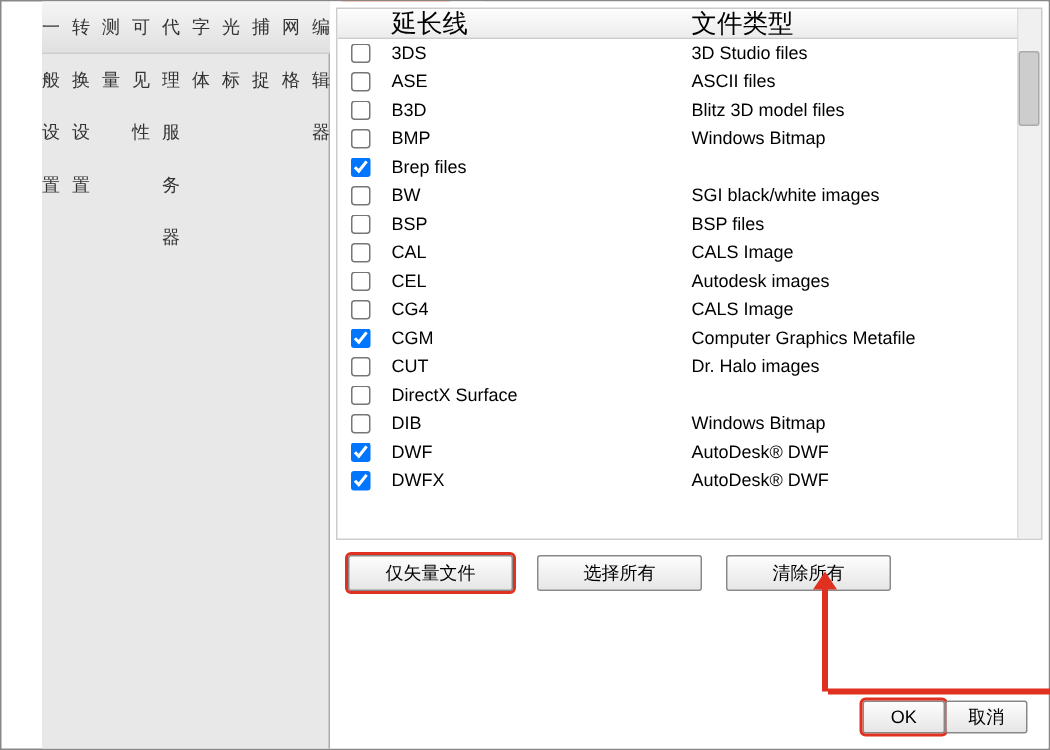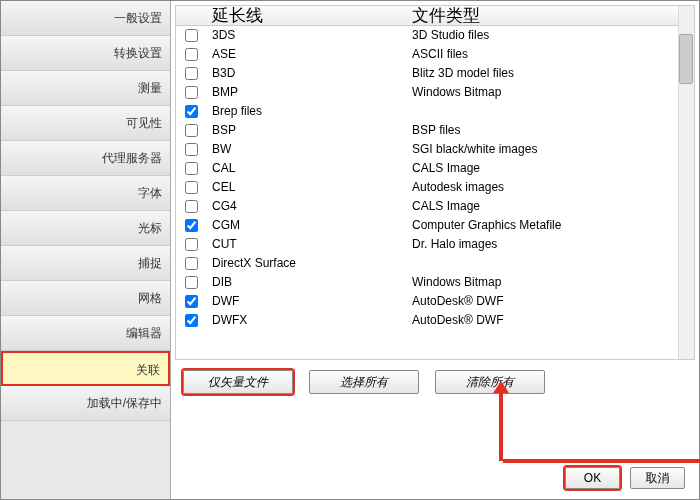--- a/index.html
+++ b/index.html
@@ -1,38 +1,38 @@
 <!DOCTYPE html>
 <html><head>
 <meta charset="utf-8">
 <style>
 * { box-sizing: border-box; margin: 0; padding: 0; }
 body { font-family: "Microsoft YaHei", "SimSun", sans-serif; font-size: 12px; background: #f0f0f0; width: 700px; height: 500px; overflow: hidden; position: relative; }
 .container { display: flex; width: 100%; height: 100%; border: 1px solid #888; background: #fff; }
-.sidebar { width: 170px; background: #e8e8e8; border-right: 1px solid #aaa; display: flex; flex-direction: column; }
+.sidebar { width: 192px; background: #e8e8e8; border-right: 1px solid #aaa; display: flex; flex-direction: row; margin-left: 27px; }
 .sidebar-item { height: 35px; line-height: 35px; text-align: right; padding-right: 8px; border-bottom: 1px solid #ccc; background: linear-gradient(#f5f5f5, #e0e0e0); cursor: pointer; color: #333; }
 .sidebar-item.selected { background: #fef9c3; border: 2px solid #e03020; padding-left: 48px; }
 .main { flex: 1; display: flex; flex-direction: column; background: #fff; position: relative; }
 .table-area { flex: 0 0 355px; overflow: hidden; border: 1px solid #ccc; margin: 4px; position: relative; }
 .table-header { display: flex; background: linear-gradient(#fdfdfd, #ececec); border-bottom: 1px solid #ccc; height: 20px; line-height: 20px; font-size: 17px; }
 .col-check { width: 30px; }
 .col-ext { width: 200px; padding-left: 6px; }
 .col-type { flex: 1; padding-left: 6px; }
 .table-body { overflow-y: auto; height: calc(100% - 20px); }
 .row { display: flex; height: 19px; line-height: 19px; align-items: flex-end; }
 .row .cb { width: 30px; text-align: center; }
 .row .cb input { vertical-align: middle; }
 .row .ext { width: 200px; padding-left: 6px; }
 .row .typ { flex: 1; padding-left: 6px; }
 .scrollbar-track { position: absolute; right: 0; top: 0; bottom: 0; width: 16px; background: #f0f0f0; border-left: 1px solid #ddd; }
 .scrollbar-thumb { position: absolute; right: 1px; top: 28px; width: 14px; height: 50px; background: #cdcdcd; border: 1px solid #aaa; border-radius: 2px; }
 .button-row { display: flex; gap: 16px; padding: 6px 12px; }
-.btn { height: 24px; min-width: 110px; background: linear-gradient(#fdfdfd, #e6e6e6); border: 1px solid #888; border-radius: 2px; cursor: pointer; font-size: 12px; font-style: italic; }
+.btn { height: 24px; min-width: 110px; background: linear-gradient(#fdfdfd, #e6e6e6); border: 1px solid #888; border-radius: 2px; cursor: pointer; font-size: 12px; }
 .btn.highlight { outline: 2px solid #e03020; }
-.bottom-bar { position: absolute; bottom: 10px; right: 14px; display: flex; gap: 10px; }
+.bottom-bar { position: absolute; bottom: 10px; right: 14px; display: flex; }
 .btn-sm { height: 22px; min-width: 55px; background: linear-gradient(#fdfdfd, #e6e6e6); border: 1px solid #888; border-radius: 2px; cursor: pointer; font-size: 12px; }
 .btn-sm.highlight { outline: 2px solid #e03020; }
 .arrow1 { position: absolute; left: 328px; top: 390px; width: 4px; height: 70px; background: #e03020; }
 .arrow1::before { content: ""; position: absolute; top: -10px; left: -6px; border-left: 8px solid transparent; border-right: 8px solid transparent; border-bottom: 12px solid #e03020; }
 .arrow2 { position: absolute; left: 332px; top: 458px; width: 220px; height: 4px; background: #e03020; }
 .arrow2::after { content: ""; position: absolute; right: -10px; top: -6px; border-top: 8px solid transparent; border-bottom: 8px solid transparent; border-left: 12px solid #e03020; }
 </style>
 </head>
 <body>
 
@@ -78,27 +78,27 @@
             <div class="cb"><input type="checkbox" style=""></div>
             <div class="ext">BMP</div>
             <div class="typ">Windows Bitmap</div>
           </div>
           <div class="row">
             <div class="cb"><input type="checkbox" checked="" style=""></div>
             <div class="typ">Brep files</div>
           </div>
           <div class="row">
             <div class="cb"><input type="checkbox" style=""></div>
-            <div class="ext">BSP</div>
-            <div class="typ">BSP files</div>
+            <div class="ext">BW</div>
+            <div class="typ">SGI black/white images</div>
           </div>
           <div class="row">
             <div class="cb"><input type="checkbox" style=""></div>
-            <div class="ext">BW</div>
-            <div class="typ">SGI black/white images</div>
+            <div class="ext">BSP</div>
+            <div class="typ">BSP files</div>
           </div>
           <div class="row">
             <div class="cb"><input type="checkbox" style=""></div>
             <div class="ext">CAL</div>
             <div class="typ">CALS Image</div>
           </div>
           <div class="row">
             <div class="cb"><input type="checkbox" style=""></div>
             <div class="ext">CEL</div>
             <div class="typ">Autodesk images</div>

